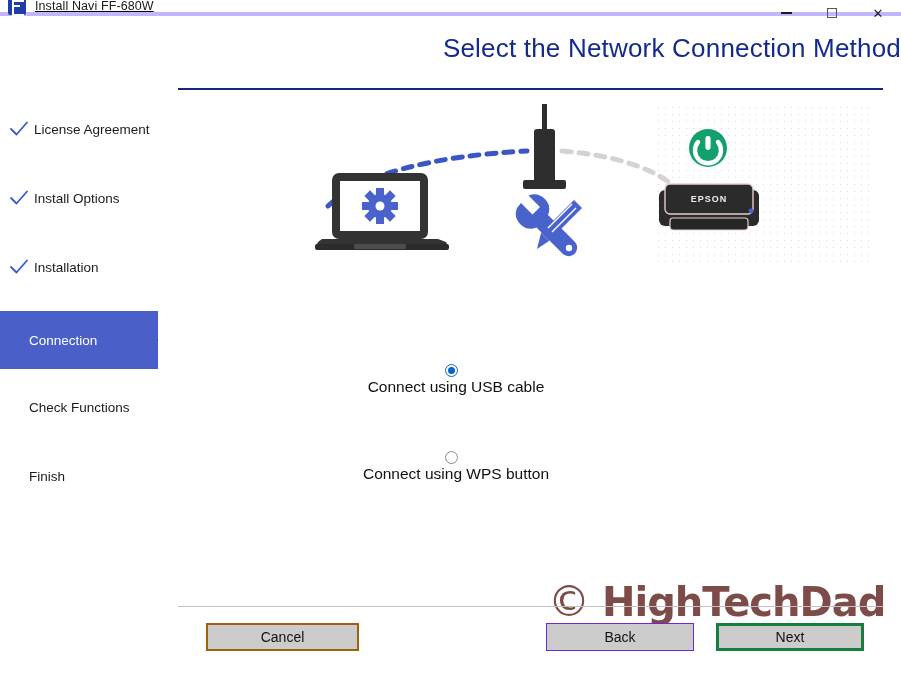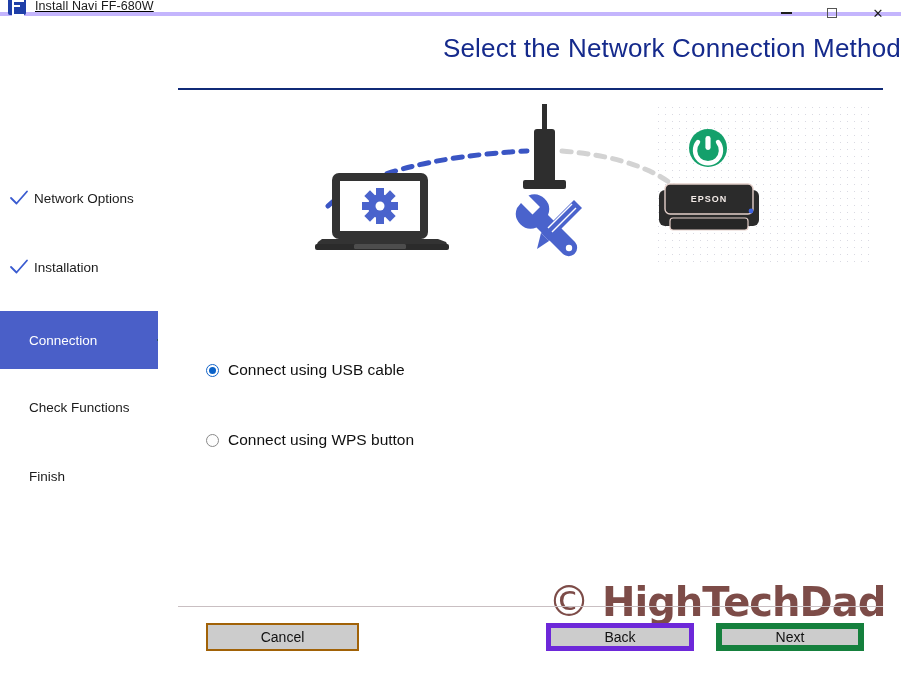--- a/index.html
+++ b/index.html
@@ -141,22 +141,23 @@
   }
   .illus svg { position: absolute; left: 0; top: 0; }
 
   
   .options {
     position: absolute;
     left: 206px; top: 360px;
     width: 500px;
   }
   .opt-row {
-    display: flex; align-items: flex-start;
+    display: flex; align-items: center;
     margin-bottom: 4px;
+    flex-direction: column;
   }
   .radio {
     width: 13px; height: 13px;
     border-radius: 50%;
     border: 1px solid #8a8a8a;
     background: #fdfdfd;
     margin-top: 4px; margin-right: 9px;
     flex: 0 0 auto;
     position: relative;
   }
@@ -217,26 +218,26 @@
     cursor: default;
   }
   .btn-cancel {
     left: 206px; top: 623px;
     width: 153px;
     border: 2px solid #a16207;
   }
   .btn-back {
     left: 546px; top: 623px;
     width: 148px;
-    border: 5px solid #6d28d9;
+    border: 1px solid #6d28d9;
   }
   .btn-next {
     left: 716px; top: 623px;
     width: 148px;
-    border: 6px solid #15803d;
+    border: 3px solid #15803d;
   }
 </style>
 </head>
 <body>
 
 <div class="app">
 
   <div class="titlebar">
     <div class="app-icon"></div>
     <div class="title-text">Install Navi FF-680W</div>
@@ -251,26 +252,32 @@
         <span>✕</span>
       </div>
     </div>
   </div>
 
   <div class="page-title">Select the Network Connection Method</div>
   <div class="header-rule"></div>
 
   <div class="sidebar">
 
+    <div class="step" style="top:0px;">
+      <svg class="check" viewBox="0 0 22 22">
+        <path d="M3 11 L8.5 16.5 L19 4.5" fill="none" stroke="#3a5bd0" stroke-width="1.8" stroke-linecap="round" stroke-linejoin="round"></path>
+      </svg>
+      <span class="label">License Agreement</span>
+    </div>
 
     <div class="step" style="top:69px;">
       <svg class="check" viewBox="0 0 22 22">
         <path d="M3 11 L8.5 16.5 L19 4.5" fill="none" stroke="#3a5bd0" stroke-width="1.8" stroke-linecap="round" stroke-linejoin="round"></path>
       </svg>
-      <span class="label">Network Options</span>
+      <span class="label">Install Options</span>
     </div>
 
     <div class="step" style="top:138px;">
       <svg class="check" viewBox="0 0 22 22">
         <path d="M3 11 L8.5 16.5 L19 4.5" fill="none" stroke="#3a5bd0" stroke-width="1.8" stroke-linecap="round" stroke-linejoin="round"></path>
       </svg>
       <span class="label">Installation</span>
     </div>
 
     <div class="step current plain" style="top:211px;">

